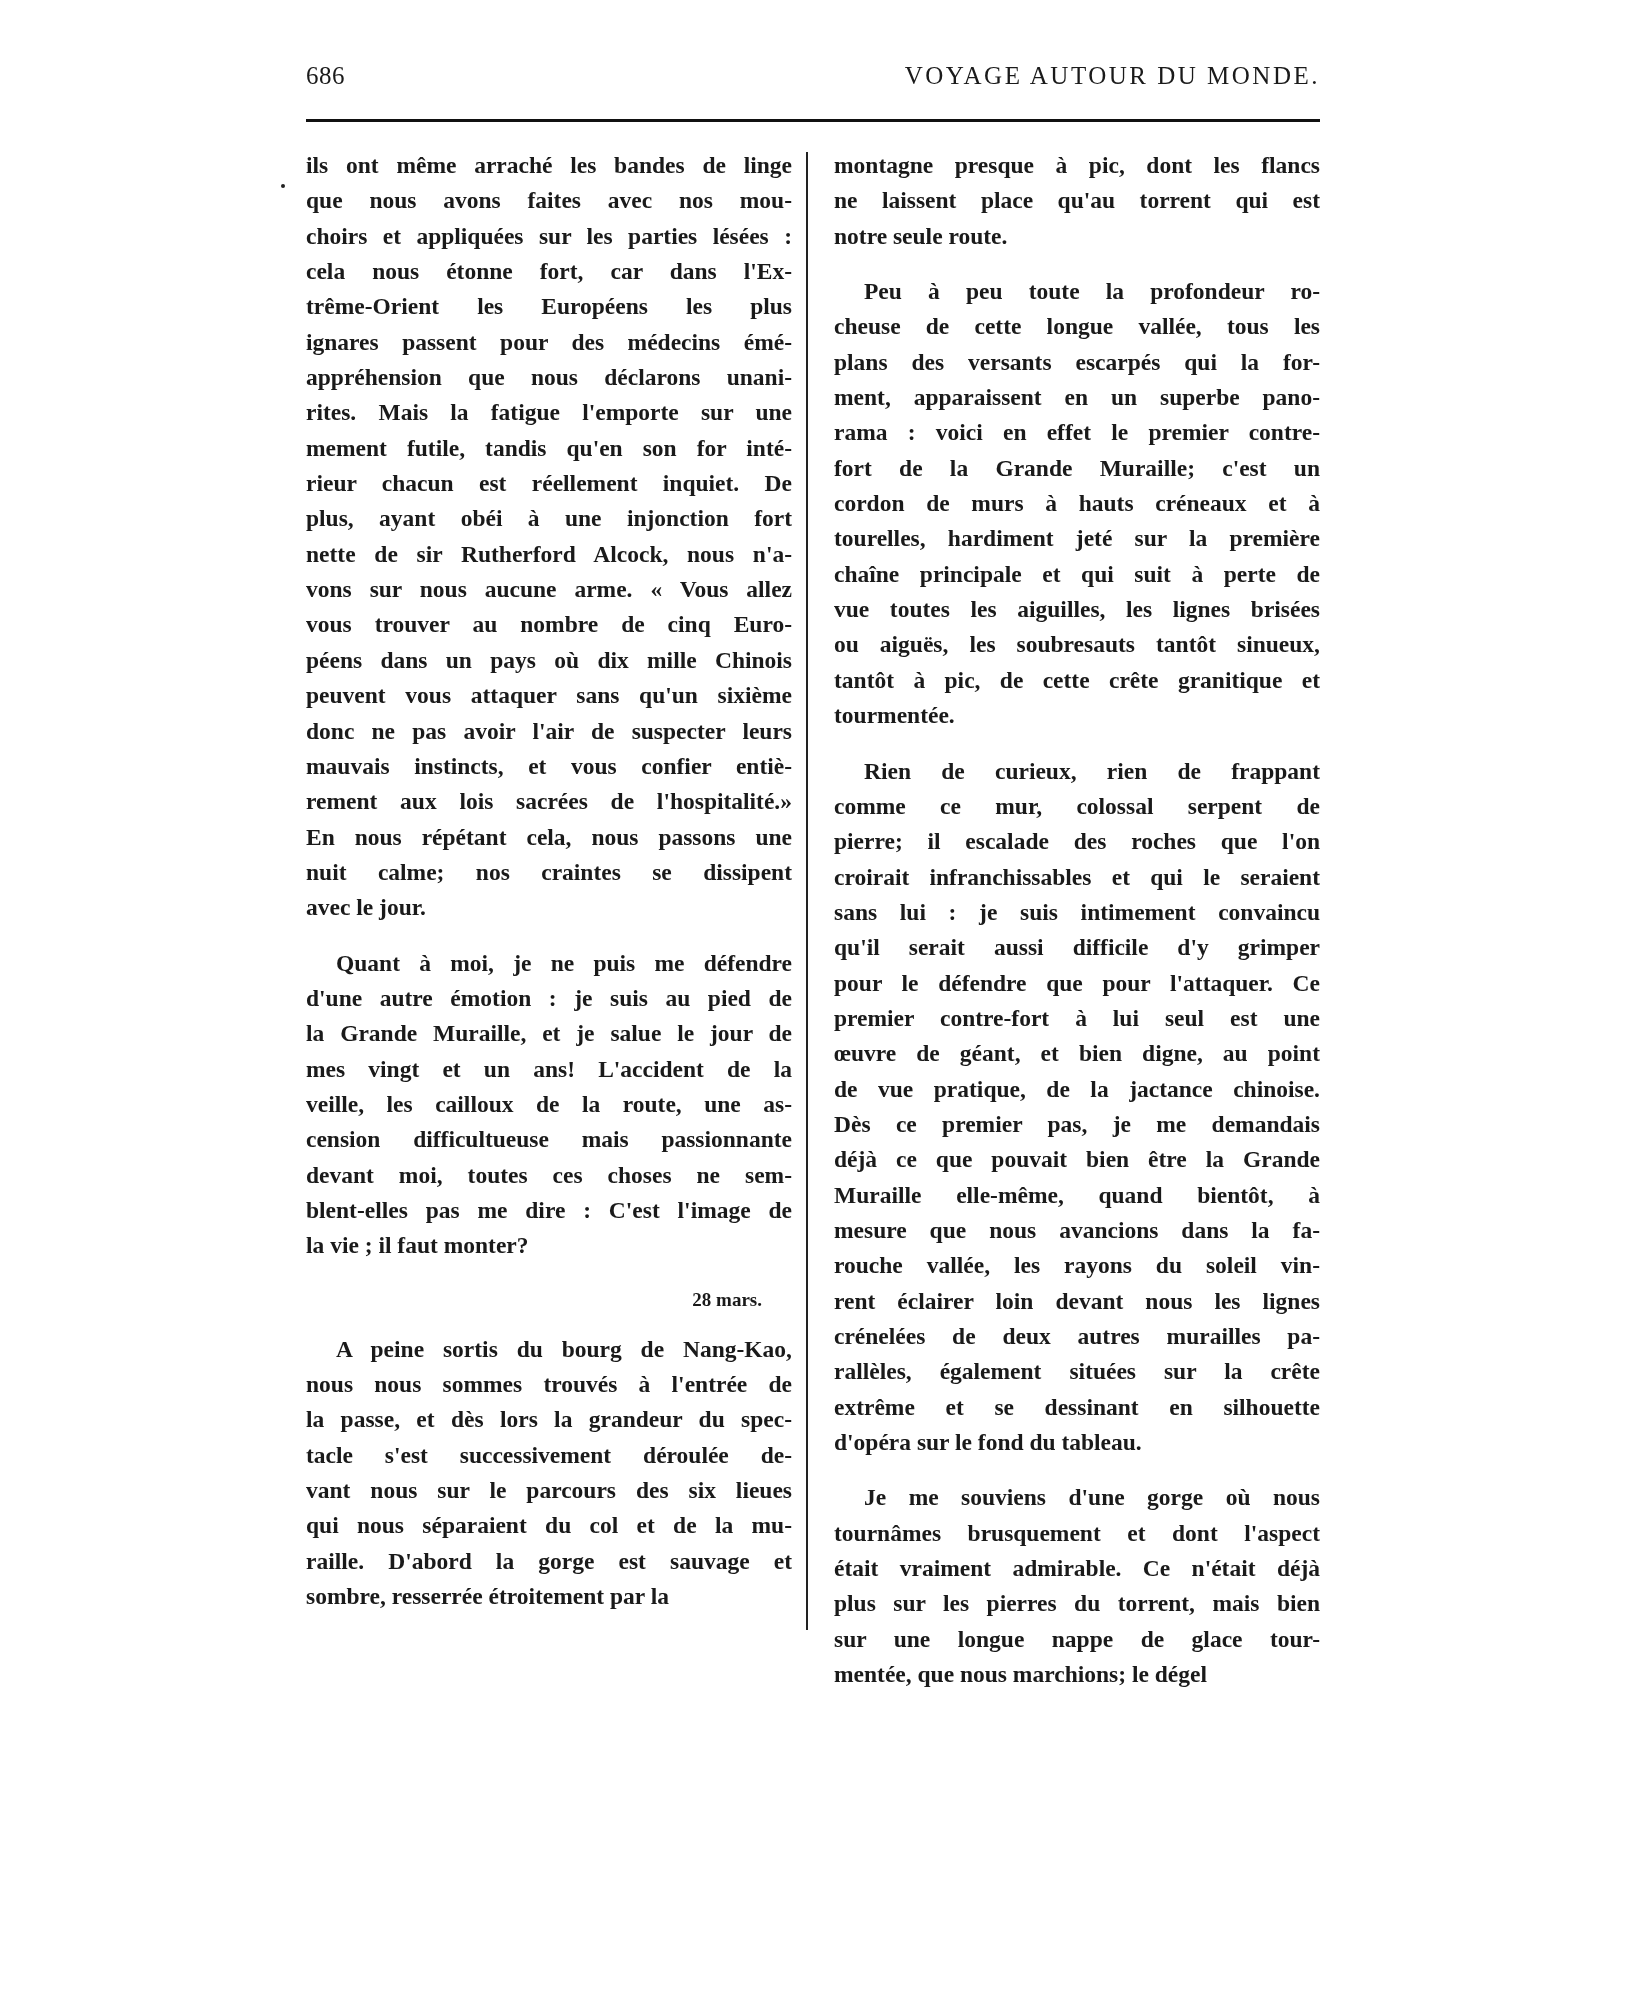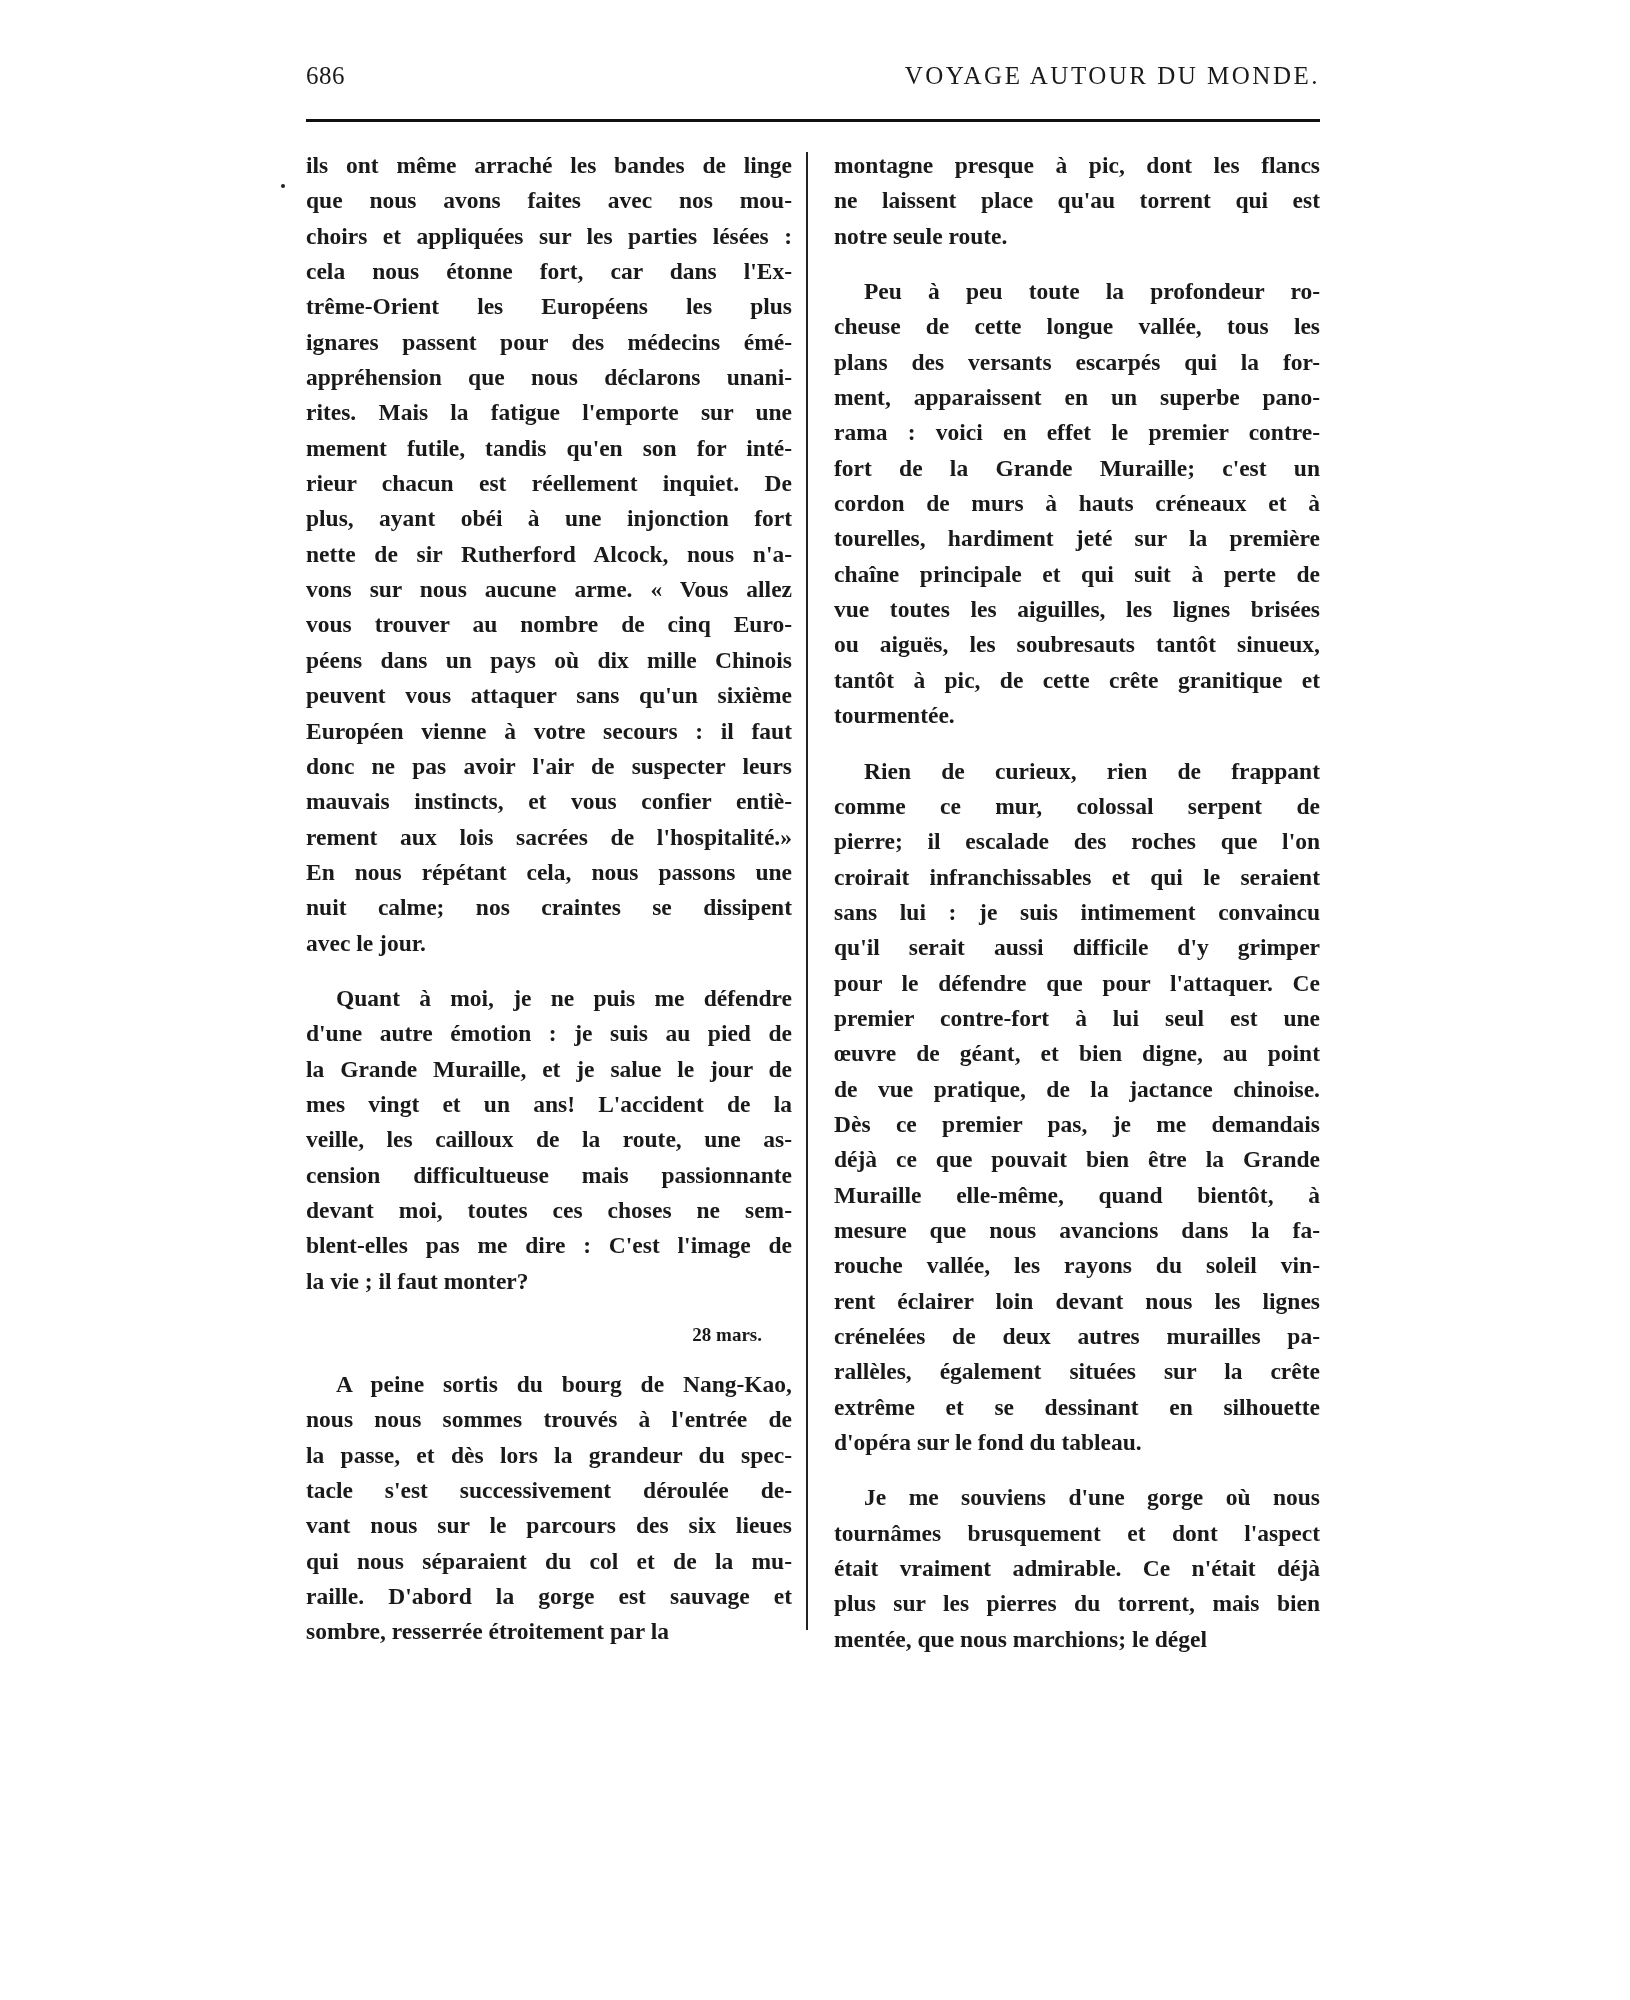--- a/index.html
+++ b/index.html
@@ -44,21 +44,20 @@
         <span class="line">appréhension que nous déclarons unani-</span>
         <span class="line">rites. Mais la fatigue l'emporte sur une</span>
         <span class="line">mement futile, tandis qu'en son for inté-</span>
         <span class="line">rieur chacun est réellement inquiet. De</span>
         <span class="line">plus, ayant obéi à une injonction fort</span>
         <span class="line">nette de sir Rutherford Alcock, nous n'a-</span>
         <span class="line">vons sur nous aucune arme. « Vous allez</span>
         <span class="line">vous trouver au nombre de cinq Euro-</span>
         <span class="line">péens dans un pays où dix mille Chinois</span>
         <span class="line">peuvent vous attaquer sans qu'un sixième</span>
-        <span class="line">Européen vienne à votre secours : il faut</span>
         <span class="line">donc ne pas avoir l'air de suspecter leurs</span>
         <span class="line">mauvais instincts, et vous confier entiè-</span>
         <span class="line">rement aux lois sacrées de l'hospitalité.»</span>
         <span class="line">En nous répétant cela, nous passons une</span>
         <span class="line">nuit calme; nos craintes se dissipent</span>
         <span class="line last">avec le jour.</span>
       </div>
       <div>
         <span class="line indent">Quant à moi, je ne puis me défendre</span>
         <span class="line">d'une autre émotion : je suis au pied de</span>
@@ -123,16 +122,17 @@
         <span class="line">crénelées de deux autres murailles pa-</span>
         <span class="line">rallèles, également situées sur la crête</span>
         <span class="line">extrême et se dessinant en silhouette</span>
         <span class="line last">d'opéra sur le fond du tableau.</span>
       </div>
       <div>
         <span class="line indent">Je me souviens d'une gorge où nous</span>
         <span class="line">tournâmes brusquement et dont l'aspect</span>
         <span class="line">était vraiment admirable. Ce n'était déjà</span>
         <span class="line">plus sur les pierres du torrent, mais bien</span>
+        <span class="line">sur une longue nappe de glace tour-</span>
         <span class="line last">mentée, que nous marchions; le dégel</span>
       </div>
     </div>
 </div>
 
 </body></html>

